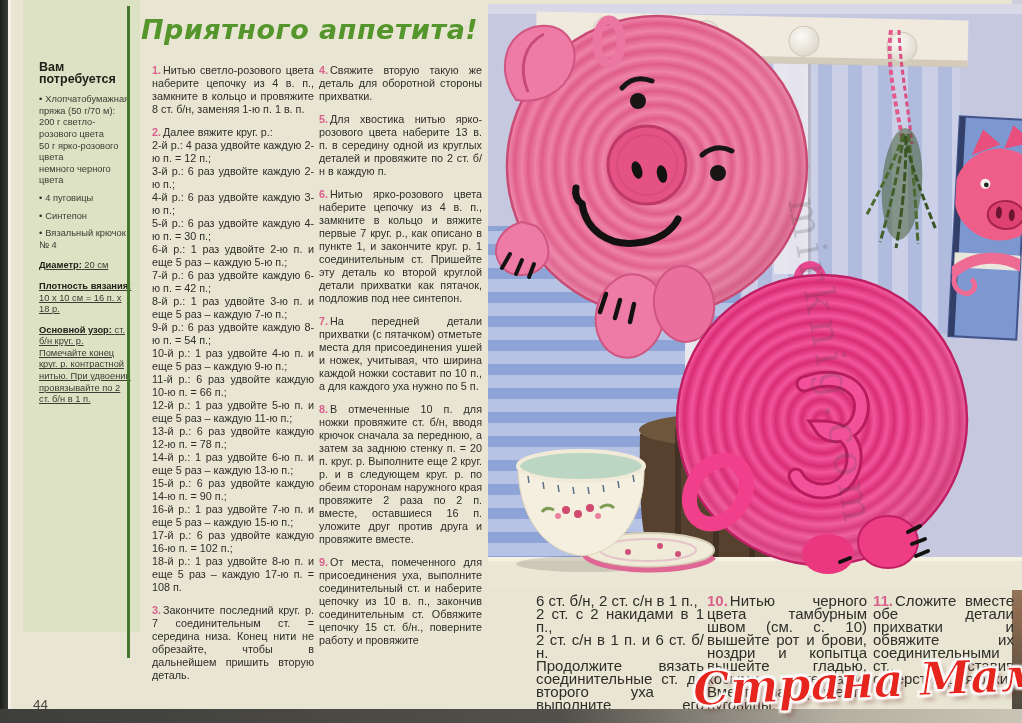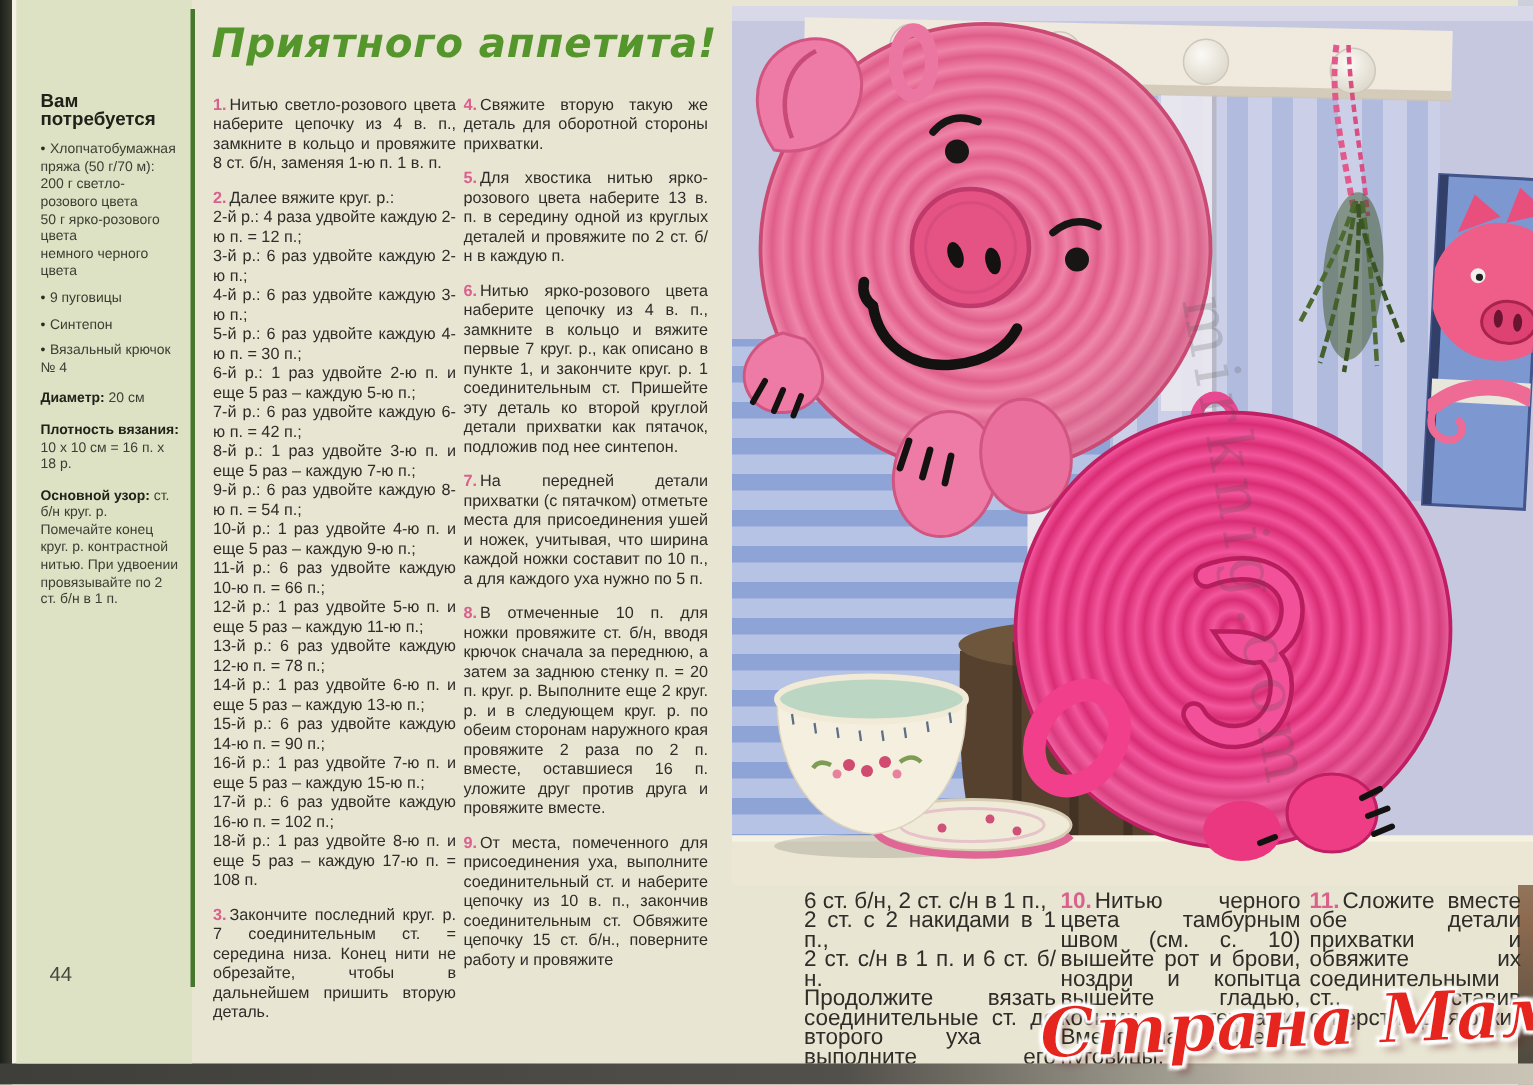--- a/index.html
+++ b/index.html
@@ -11,33 +11,33 @@
   }
   .abs{position:absolute;}
   
   .left-edge{left:0;top:0;width:8px;height:723px;background:linear-gradient(90deg,#1d201a,#3a3e33);}
   .left-white{left:8px;top:0;width:3px;height:723px;background:#f4f2e6;}
   .right-edge{left:1012px;top:0;width:10px;height:723px;
     background:linear-gradient(180deg,#cdcfdc 0%,#c7c4b6 35%,#a9a98c 65%,#8c6a50 85%,#45453c 100%);}
   .bottom-bar{left:0;top:709px;width:1022px;height:14px;
     background:linear-gradient(90deg,#3e3e3a 0%,#52504a 55%,#b5b0a2 82%,#c9c4b6 100%);}
   
-  .sidebar{left:11px;top:0;width:117px;height:709px;background:#dde2c4;
+  .sidebar{left:23px;top:0;width:117px;height:632px;background:#dde2c4;
     box-sizing:border-box;padding:62px 7px 0 16px;font-size:9.3px;line-height:11.6px;color:#3c3c32;}
   .sidebar h2{font-size:12.5px;margin:0 0 9px 0;color:#21211a;}
   .mat{margin:0 0 6px 0;white-space:pre-line;}
   .mat .dot{color:#2c2c24;margin-right:3px;}
-  .siderow{margin:9px 0 0 0;white-space:pre-line;}
+  .siderow{margin:9px 0 0 0;white-space:pre-line;text-decoration:underline;}
   .siderow b{color:#21211a;}
-  .page-number{left:33px;top:642px;font-size:13.5px;color:#47473d;text-align:right;}
+  .page-number{left:33px;top:697px;font-size:13.5px;color:#47473d;text-align:right;}
   .green-rule{left:127px;top:6px;width:3px;height:652px;background:#47772c;}
   
   .page-title{left:141px;top:14px;width:350px;font-size:27px;font-style:italic;font-weight:bold;
     color:#55962c;font-family:"DejaVu Sans","Liberation Sans",sans-serif;letter-spacing:0.5px;}
-  .tcol{font-size:10.8px;line-height:13px;text-align:justify;}
+  .tcol{font-size:10.8px;line-height:13px;text-align:justify;margin-left:10px;}
   .col1{left:142px;top:64px;width:162px;height:646px;overflow:hidden;}
   .col2{left:309px;top:64px;width:163px;height:646px;overflow:hidden;}
   .step{margin:0 0 10px 0;}
   .stepnum{color:#d9618c;font-weight:bold;padding-right:2px;}
   .steptext{white-space:pre-line;}
   
   .photo{left:488px;top:4px;width:534px;height:586px;overflow:hidden;background:#c6c8e0;}
   
   .bcol{font-size:15px;line-height:13px;text-align:justify;overflow:hidden;}
   .cont-col{left:536px;top:594px;width:168px;height:115px;}
@@ -58,21 +58,21 @@
 <div class="abs left-white"></div>
 <div class="abs right-edge"></div>
 <div class="abs bottom-bar"></div>
 
 <div class="abs sidebar">
   <h2>Вам потребуется</h2>
   <p class="mat"><span class="dot">•</span><span>Хлопчатобумажная пряжа (50 г/70 м):
 200 г светло-розового цвета
 50 г ярко-розового цвета
 немного черного цвета</span></p>
-  <p class="mat"><span class="dot">•</span><span>9 пуговицы</span></p>
+  <p class="mat"><span class="dot">•</span><span>4 пуговицы</span></p>
   <p class="mat"><span class="dot">•</span><span>Синтепон</span></p>
   <p class="mat"><span class="dot">•</span><span>Вязальный крючок № 4</span></p>
   <p class="siderow"><b>Диаметр:</b> <span>20 см</span></p>
   <p class="siderow"><b>Плотность вязания:</b> <span>10 х 10 см = 16 п. х 18 р.</span></p>
   <p class="siderow"><b>Основной узор:</b> <span>ст. б/н круг. р. Помечайте конец круг. р. контрастной нитью. При удвоении провязывайте по 2 ст. б/н в 1 п.</span></p>
 </div>
 <div class="abs green-rule"></div>
 <div class="abs page-number">44</div>
 
 <div class="abs page-title">Приятного аппетита!</div>

